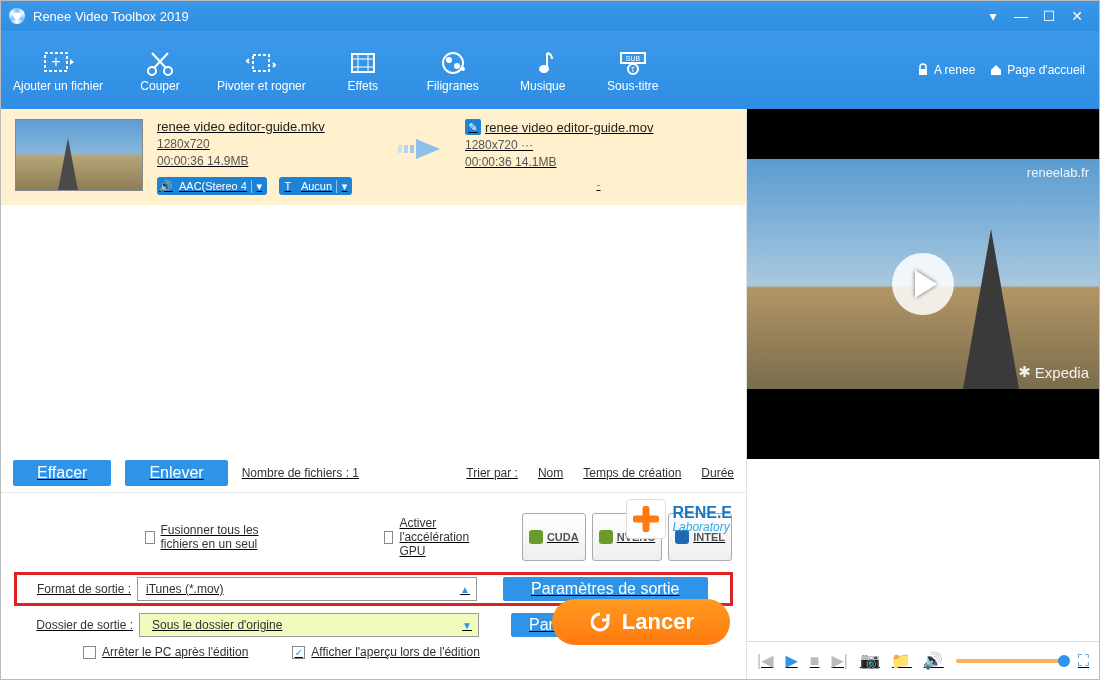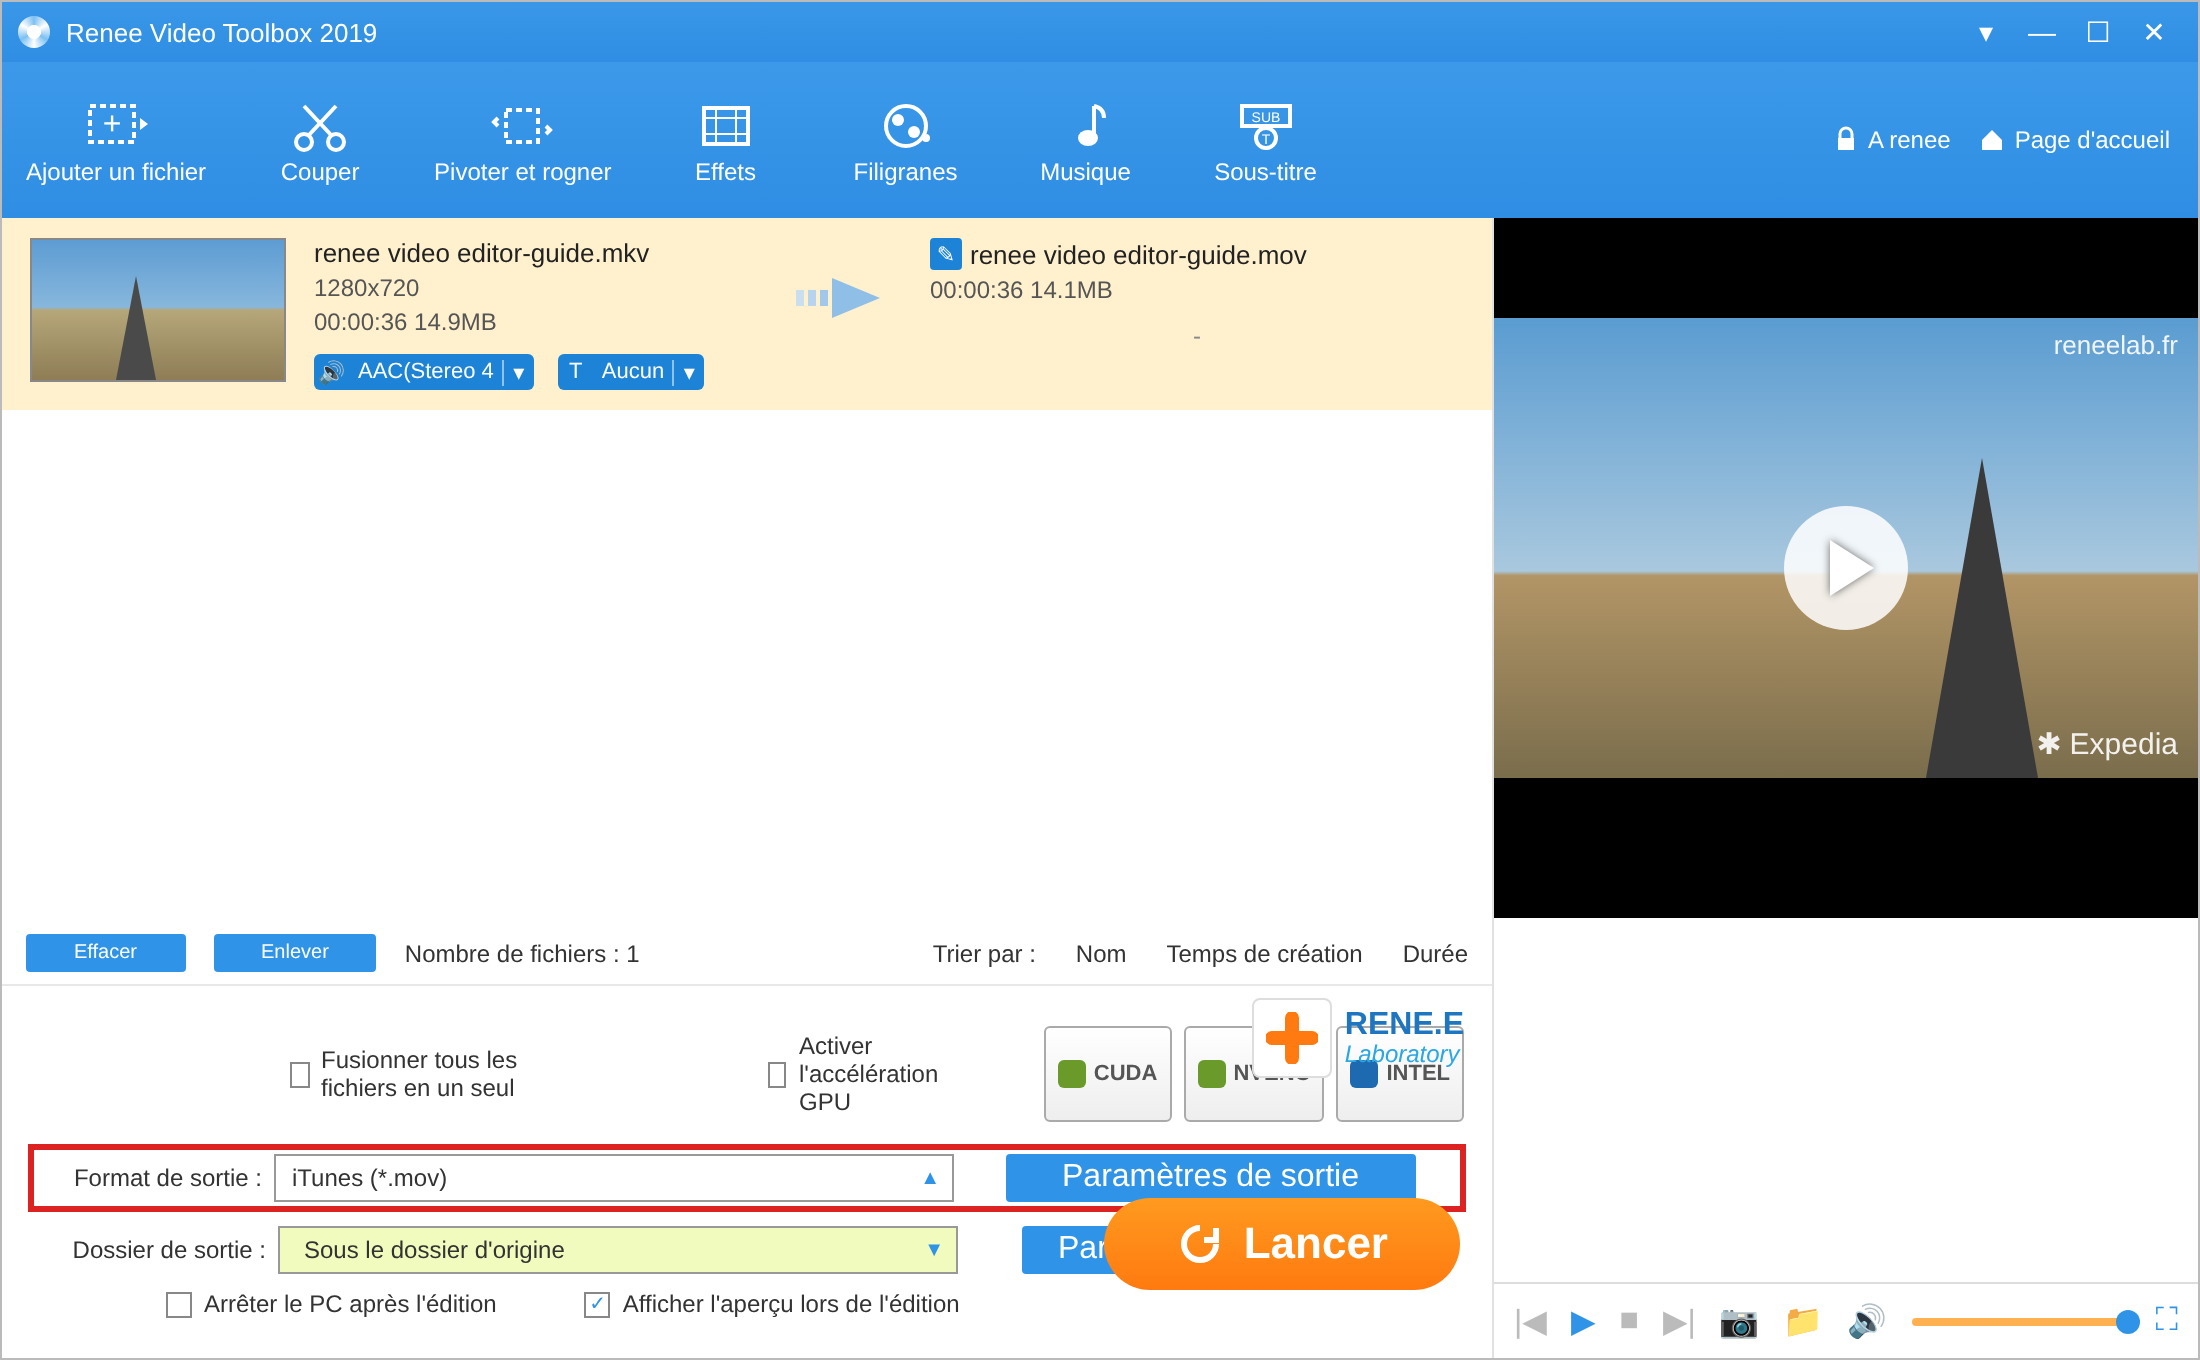--- a/index.html
+++ b/index.html
@@ -14,21 +14,21 @@
 
 
 .toolbar { height: 78px; background: linear-gradient(#3c99ea,#2f8ee3); display: flex; align-items: stretch; color: #fff; }
 .toolbar .tbtn { display: flex; flex-direction: column; align-items: center; justify-content: center; padding: 6px 12px 4px; cursor: pointer; font-size: 12px; min-width: 90px; }
 .toolbar .tbtn svg { width: 32px; height: 28px; margin-bottom: 2px; }
 .toolbar .right { margin-left: auto; display: flex; align-items: center; gap: 14px; padding-right: 14px; font-size: 12px; }
 .toolbar .right .rlink { display: flex; align-items: center; gap: 4px; cursor: pointer; }
 .toolbar .right svg { width: 14px; height: 14px; }
 
 
-.main { flex: 1; display: flex; background: #fff; overflow: hidden; }
+.main { flex: 1; display: flex; background: #fff; overflow: hidden; text-decoration: underline; }
 .leftcol { flex: 1; display: flex; flex-direction: column; border-right: 1px solid #e1e1e1; }
 .filelist { flex: 1; overflow: auto; background: #fff; }
 
 .filerow { background: #fff1cd; padding: 10px 14px; display: flex; align-items: flex-start; gap: 14px; }
 .thumb { width: 128px; height: 72px; background: linear-gradient(#5d9cd3 0%,#87b7dc 48%,#b6a77a 50%,#8e7d55 100%); position: relative; flex-shrink: 0; border: 1px solid #888; }
 .eiffel { position: absolute; left: 42px; bottom: 0; width: 0; height: 0; border-left: 10px solid transparent; border-right: 10px solid transparent; border-bottom: 52px solid #4a4a4a; }
 .filerow .srcblock, .filerow .dstblock { display: flex; flex-direction: column; font-size: 12px; color: #444; gap: 3px; }
 .filerow .srcblock { min-width: 220px; }
 .filerow .dstblock { flex: 1; }
 .filerow .fname { font-size: 13px; color: #222; }
@@ -40,21 +40,21 @@
 
 .pills { display: flex; gap: 12px; margin-top: 6px; }
 .pill { display: flex; align-items: center; background: #1d83d6; color: #fff; font-size: 11px; height: 18px; border-radius: 3px; overflow: hidden; }
 .pill .picon { width: 18px; display: flex; align-items: center; justify-content: center; }
 .pill .ptxt { padding: 0 4px; white-space: nowrap; max-width: 90px; overflow: hidden; }
 .pill .pdrop { width: 16px; border-left: 1px solid rgba(255,255,255,.5); text-align: center; }
 .dstblock .placeholder { margin-top: 6px; text-align: center; color: #888; font-size: 12px; }
 
 
 .listfoot { display: flex; align-items: center; padding: 6px 12px; font-size: 12px; color: #333; gap: 14px; background: #fff; }
-.fbtn { background: #2f94e7; color: #fff; border: none; padding: 4px 24px; border-radius: 2px; font-size: 10px; cursor: pointer; }
+.fbtn { background: #2f94e7; color: #fff; border: none; padding: 4px 24px; border-radius: 2px; font-size: 16px; cursor: pointer; }
 .sortlabels { margin-left: auto; display: flex; gap: 20px; color: #333; }
 .sortlabels span { cursor: pointer; }
 
 
 .settings { background: #fff; padding: 8px 14px 12px; font-size: 12px; color: #333; border-top: 1px solid #e8e8e8; position: relative; }
 .chkrow { display: flex; align-items: center; gap: 28px; margin: 12px 0 12px 130px; }
 .chk { display: flex; align-items: center; gap: 6px; cursor: pointer; }
 .chk .box { width: 13px; height: 13px; border: 1px solid #888; background: #fff; display: flex; align-items: center; justify-content: center; font-size: 10px; color: #2f94e7; }
 
 .gpubadges { display: flex; gap: 6px; }
@@ -219,20 +219,21 @@
                 <rect x="6" y="8" width="4" height="8" fill="#b6d4ee"></rect>
                 <rect x="12" y="8" width="4" height="8" fill="#a1c8ea"></rect>
                 <path d="M18 2 L42 12 L18 22 Z" fill="#8fbfe6"></path>
               </svg>
           </div>
           <div class="dstblock">
             <div class="fname edit">
               <span class="editicon">✎</span>
               <span>renee video editor-guide.mov</span>
             </div>
+            <div class="meta">1280x720      ···</div>
             <div class="meta">00:00:36  14.1MB</div>
             <div class="placeholder">-</div>
           </div>
         </div>
       </div>
 
       <div class="listfoot">
         <button class="fbtn">Effacer</button>
         <button class="fbtn">Enlever</button>
         <span>Nombre de fichiers : 1</span>

